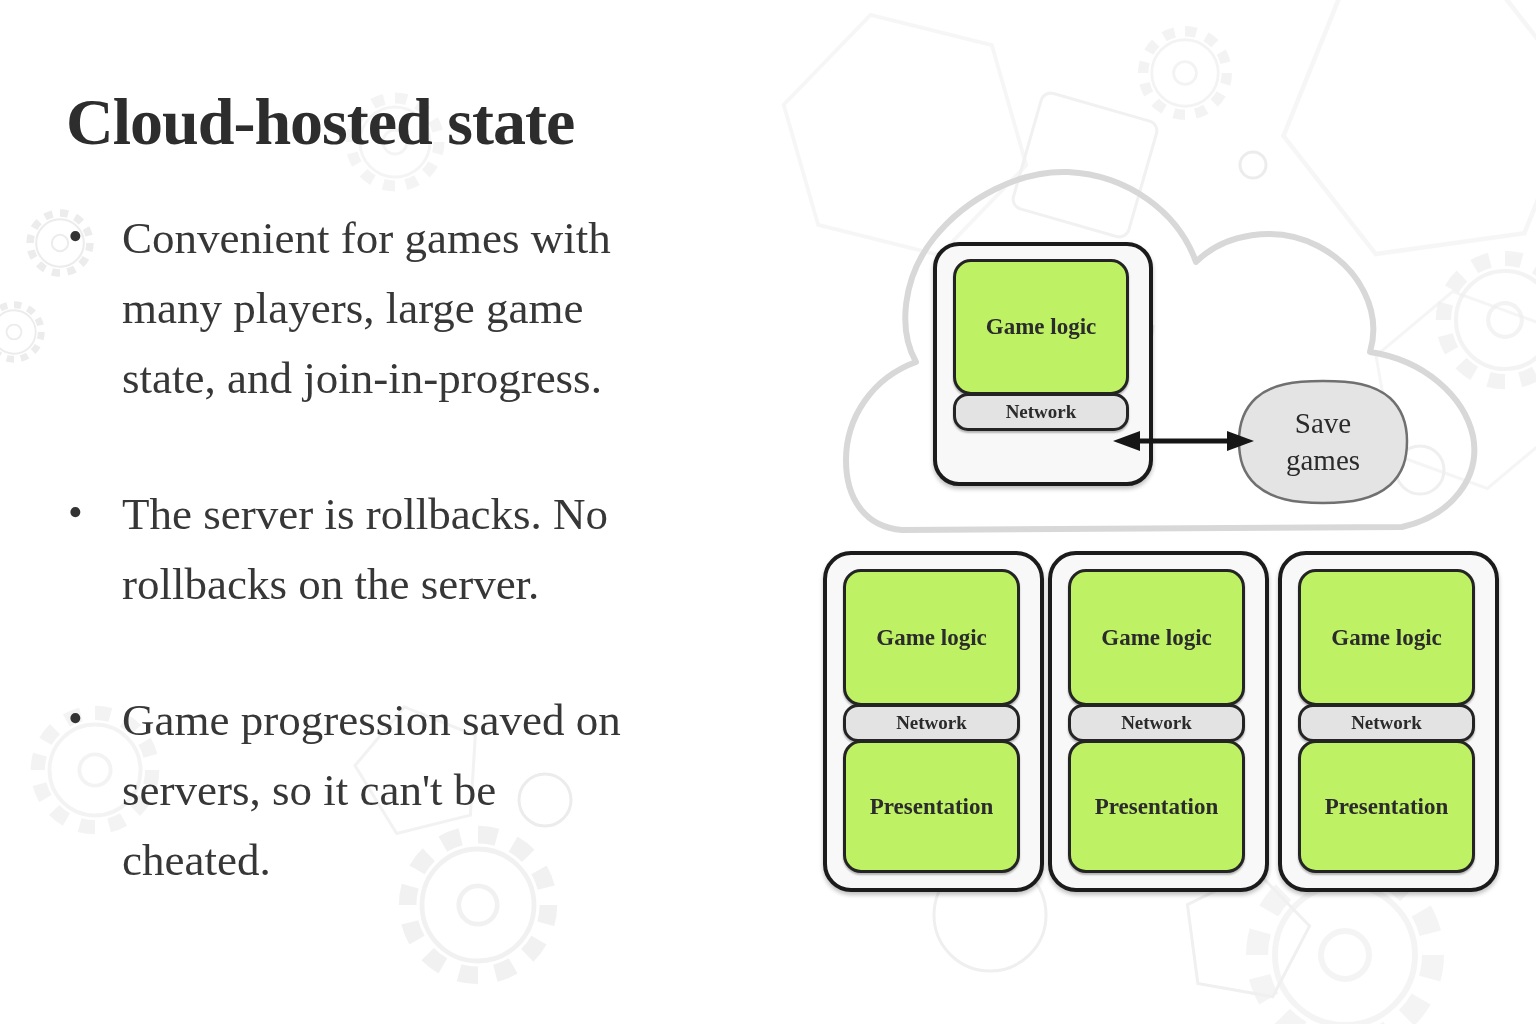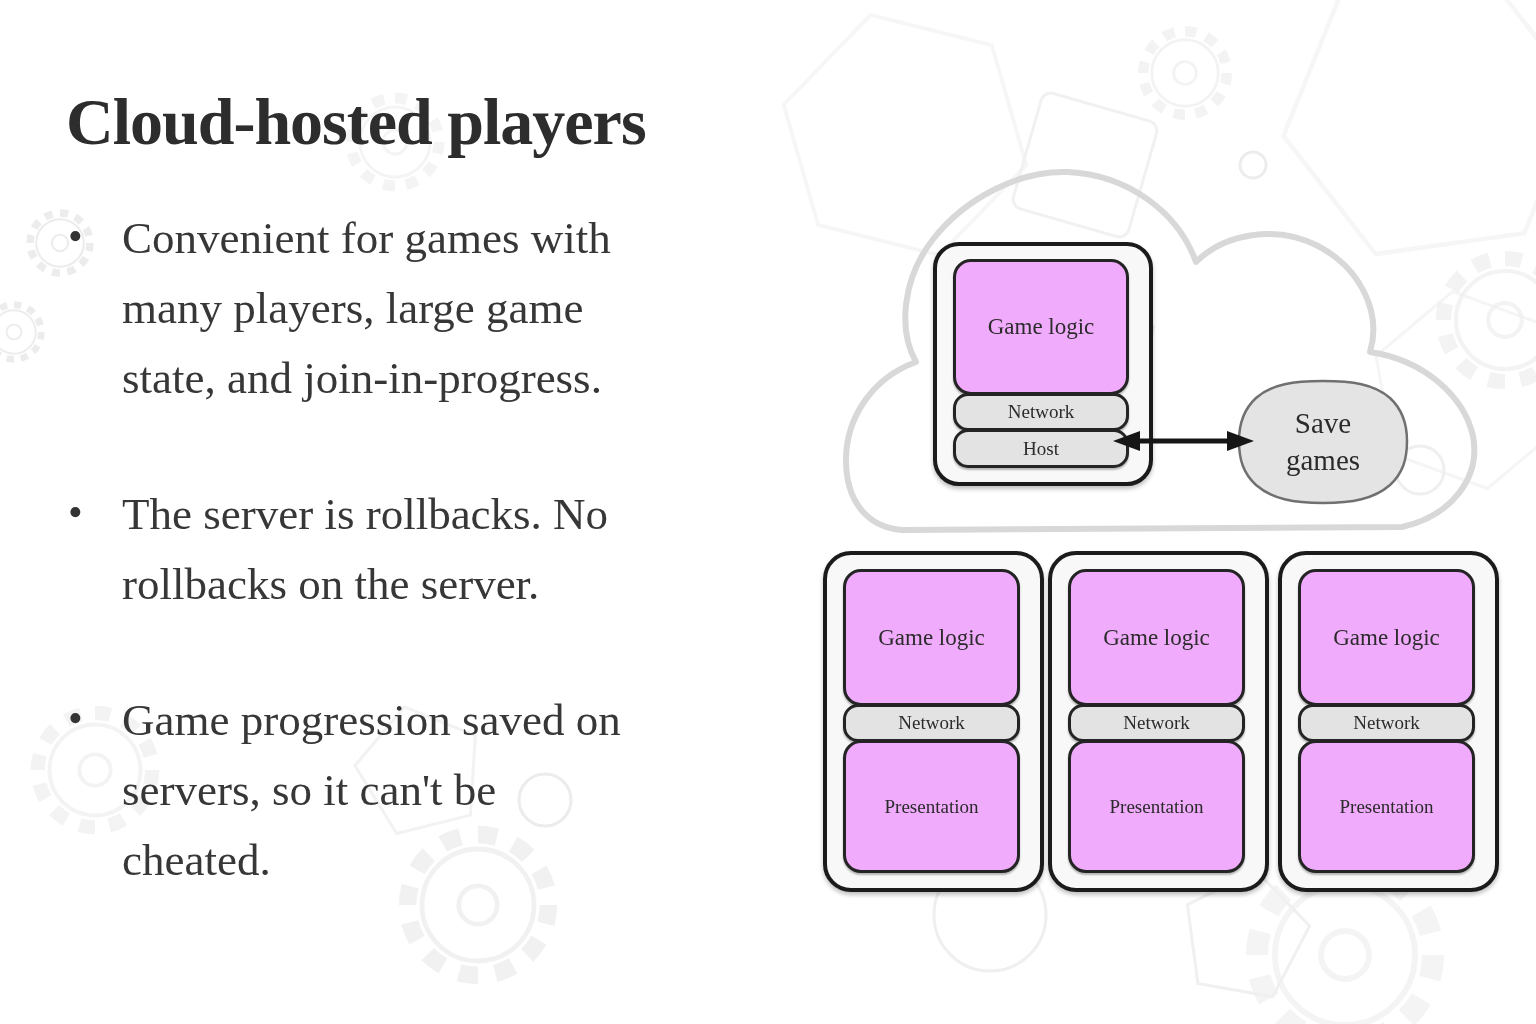--- a/index.html
+++ b/index.html
@@ -28,44 +28,44 @@
   }
   .bullets .t{white-space:pre-line;}
 
   
   .box{
     position:absolute;z-index:3;background:#f8f8f8;
     border:4px solid #1b1b1b;border-radius:28px;
     box-shadow:0 3px 4px rgba(0,0,0,0.25);
   }
   .inner{
-    position:absolute;background:#f0abfc;border:3px solid #242424;
+    position:absolute;background:#bef264;border:3px solid #242424;
     border-radius:18px;display:flex;align-items:center;justify-content:center;
     box-shadow:0 2px 2px rgba(0,0,0,0.28);
-    font-weight:400;color:#2b2b2b;font-size:23px;text-align:center;
+    font-weight:700;color:#2b2b2b;font-size:23px;text-align:center;
   }
   .bar{
     position:absolute;background:#e3e3e3;border:3px solid #242424;
     border-radius:15px;display:flex;align-items:center;justify-content:center;
     box-shadow:0 2px 2px rgba(0,0,0,0.28);
-    font-weight:400;color:#2b2b2b;font-size:19px;
+    font-weight:700;color:#2b2b2b;font-size:19px;
   }
   
   .server-box{left:933px;top:242px;width:212px;height:236px;border-radius:26px;}
   .server-box .logic{left:16px;top:13px;width:170px;height:130px;}
   .server-box .network{left:16px;top:147px;width:170px;height:32px;}
   .server-box .host{left:16px;top:183px;width:170px;height:33px;}
   
   .client-box{top:551px;width:213px;height:333px;}
   .client-1{left:823px;}
   .client-2{left:1048px;}
   .client-3{left:1278px;}
   .client-box .logic{left:16px;top:14px;width:171px;height:131px;}
   .client-box .network{left:16px;top:149px;width:171px;height:32px;}
-  .client-box .pres{left:16px;top:185px;width:171px;height:127px;font-size:19px;text-align:center;}
+  .client-box .pres{left:16px;top:185px;width:171px;height:127px;font-size:23px;text-align:center;}
   
   .storage-label{
     position:absolute;left:1239px;top:381px;width:168px;height:121px;z-index:4;
     display:flex;align-items:center;justify-content:center;text-align:center;
     font-weight:400;font-size:29px;line-height:37px;color:#2b2b2b;
     white-space:pre-line;
   }
 </style>
 </head>
 <body>
@@ -119,21 +119,21 @@
            C 1352 381 1374 384 1390 398
            C 1403 410 1407 424 1407 441
            C 1407 459 1403 473 1390 485
            C 1374 499 1352 503 1323 503
            C 1294 503 1272 499 1256 485
            C 1243 473 1239 459 1239 441
            C 1239 424 1243 410 1256 398 Z" fill="#e4e4e4" stroke="#707070" stroke-width="2.5"></path>
 </svg>
 
 <div class="leftcol">
-  <h1 class="title">Cloud-hosted players</h1>
+  <h1 class="title">Cloud-hosted state</h1>
   <ul class="bullets">
     <li>
       <span class="marker">•</span>
       <span class="t">Convenient for games with
 many players, large game
 state, and join-in-progress.</span>
     </li>
     <li>
       <span class="marker">•</span>
       <span class="t">The server is rollbacks. No
@@ -144,21 +144,20 @@
       <span class="t">Game progression saved on
 servers, so it can't be
 cheated.</span>
     </li>
   </ul>
 </div>
 
 <div class="box server-box">
   <div class="inner logic">Game logic</div>
   <div class="bar network">Network</div>
-  <div class="bar host">Host</div>
 </div>
 
 <div class="storage-label">Save
 games</div>
 
 <div class="box client-box client-1">
   <div class="inner logic">Game logic</div>
   <div class="bar network">Network</div>
   <div class="inner pres">Presentation</div>
 </div>

